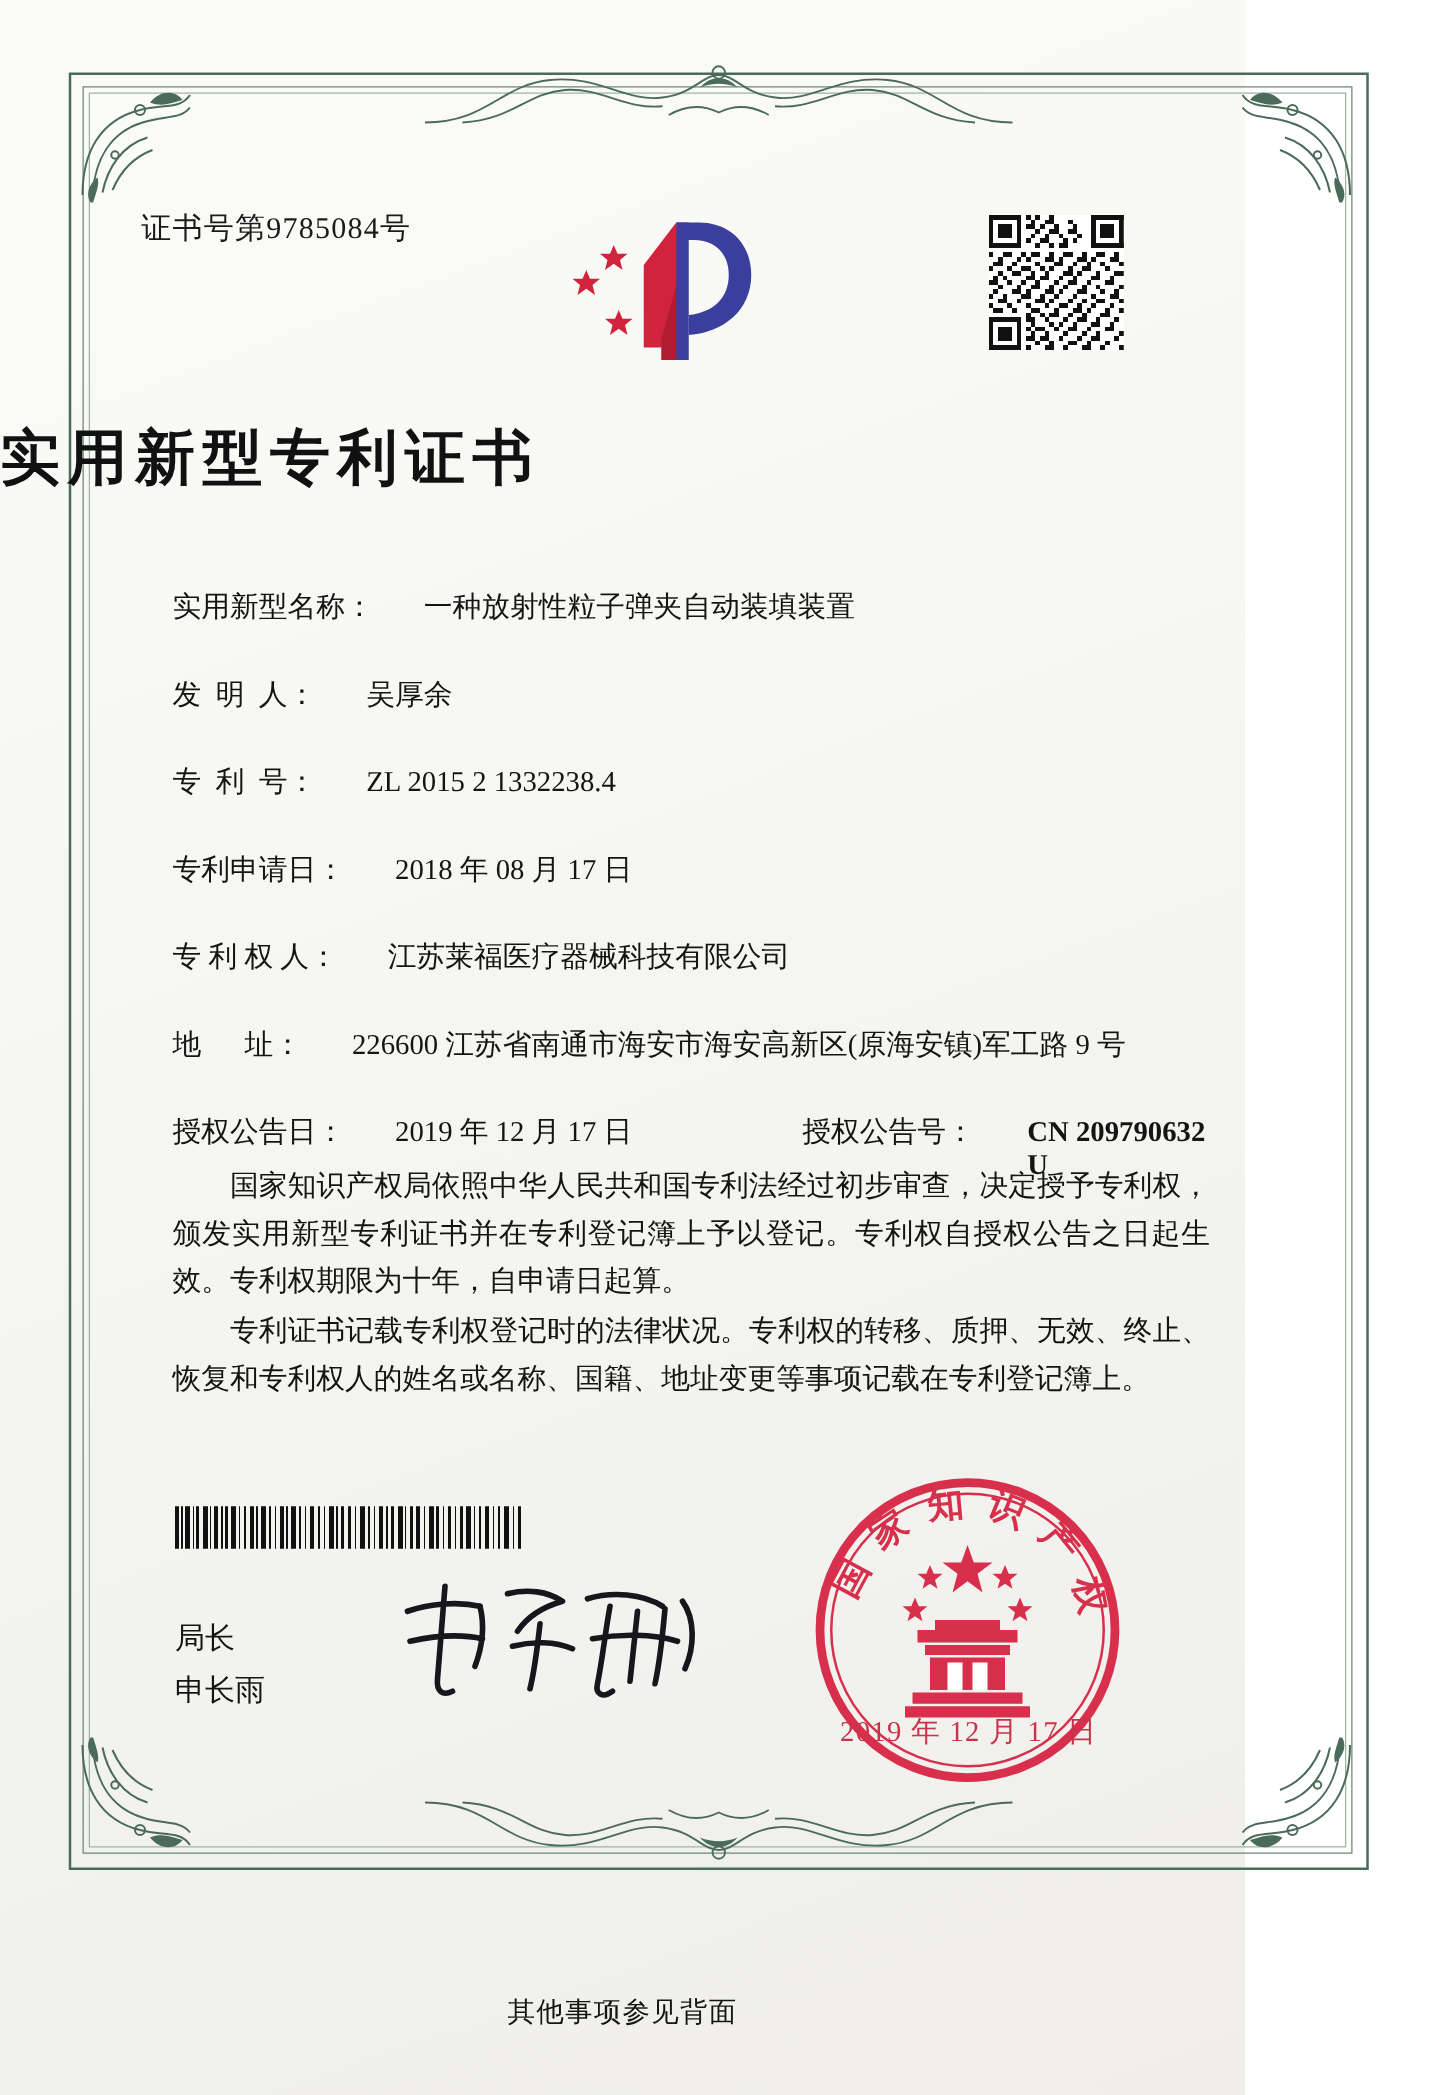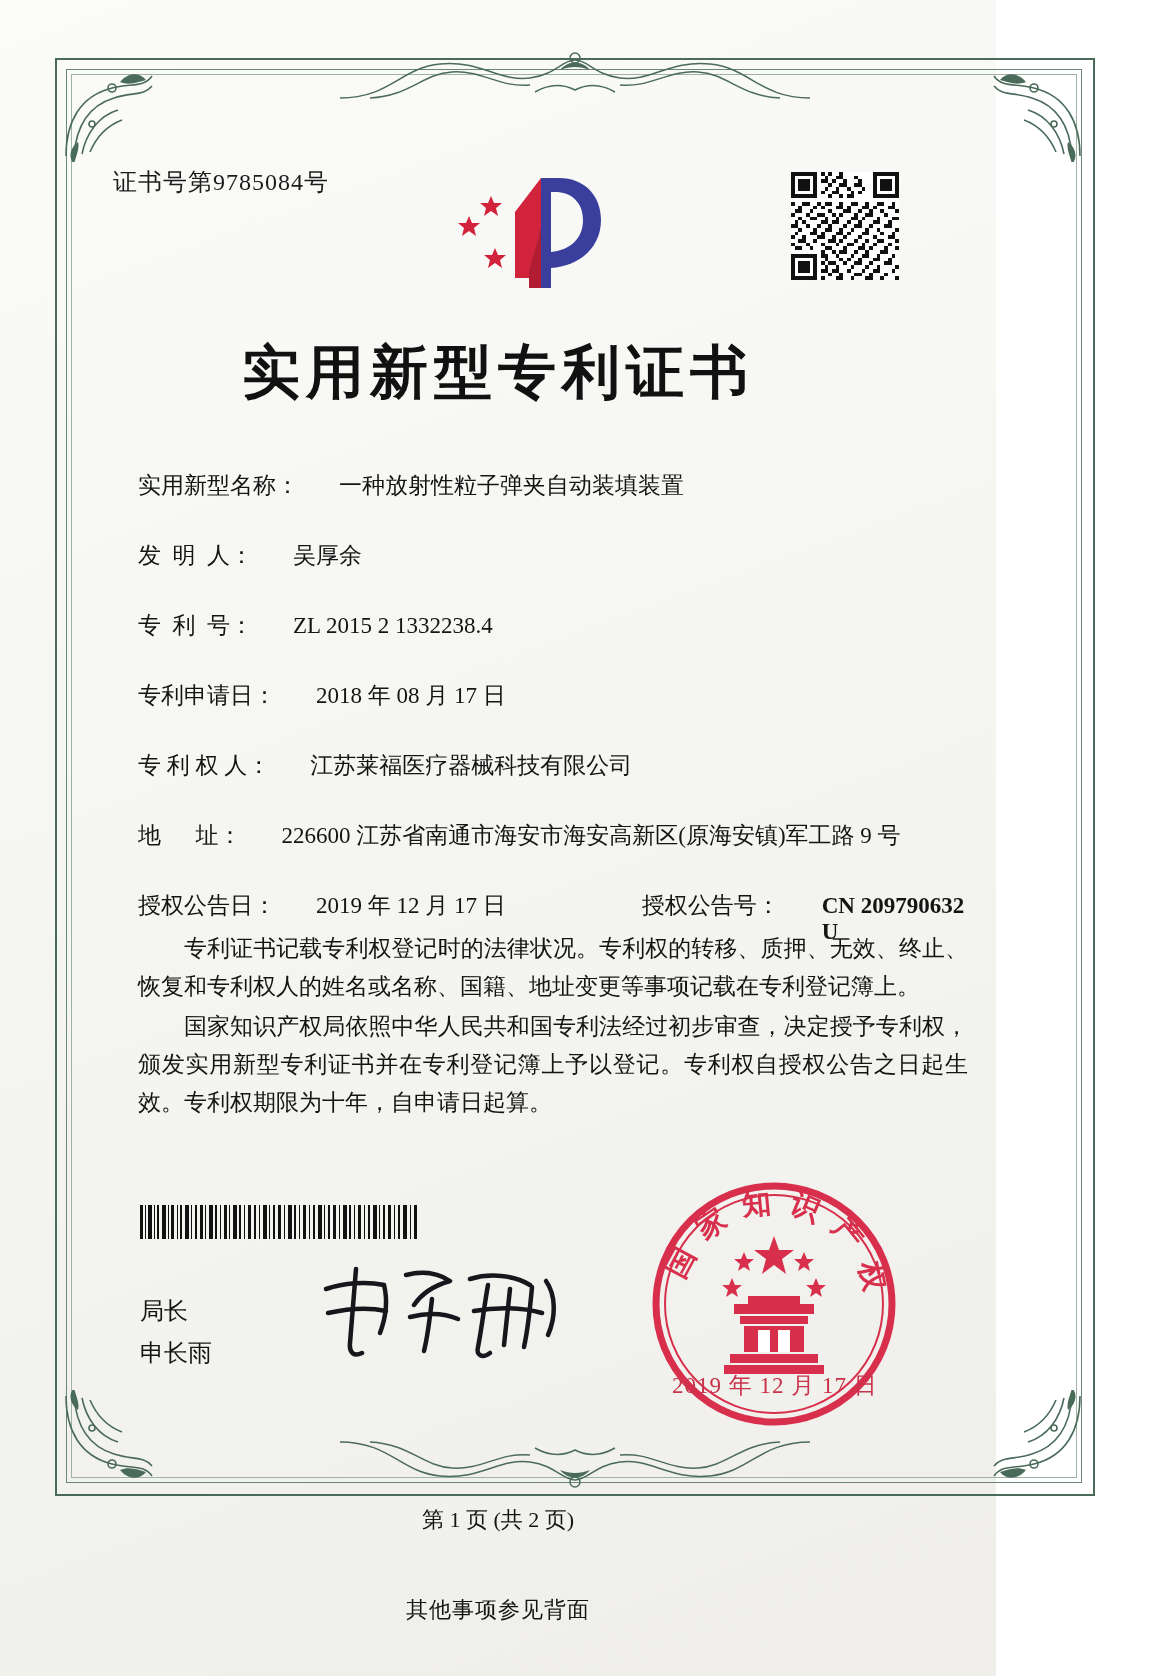--- a/index.html
+++ b/index.html
@@ -94,22 +94,22 @@
   .qr {
     position: absolute;
     right: 97px; top: 172px;
     width: 108px; height: 108px;
   }
   .qr svg { width: 100%; height: 100%; display: block; }
 
   .title {
     position: absolute;
     left: 0; right: 0; top: 334px;
-    text-align: center;
-    font-size: 58px;
+    text-align: left;
+    font-size: 48px;
     font-weight: bold;
     letter-spacing: 6px;
     color: #111;
     font-family: "DejaVu Sans", "Liberation Sans", sans-serif;
   }
 
   .fields {
     position: absolute;
     left: 138px; top: 470px;
     width: 830px;
@@ -550,22 +550,22 @@
     </div>
     <div class="field-row two">
       <span class="field-label">授权公告日：</span>
       <span class="field-value">2019 年 12 月 17 日</span>
       <span class="pub-second-label">授权公告号：</span>
       <span class="pub-second-value">CN 209790632 U</span>
     </div>
   </div>
 
   <div class="paragraphs">
+    <p>国家知识产权局依照中华人民共和国专利法经过初步审查，决定授予专利权，颁发实用新型专利证书并在专利登记簿上予以登记。专利权自授权公告之日起生效。专利权期限为十年，自申请日起算。</p>
     <p>专利证书记载专利权登记时的法律状况。专利权的转移、质押、无效、终止、恢复和专利权人的姓名或名称、国籍、地址变更等事项记载在专利登记簿上。</p>
-    <p>国家知识产权局依照中华人民共和国专利法经过初步审查，决定授予专利权，颁发实用新型专利证书并在专利登记簿上予以登记。专利权自授权公告之日起生效。专利权期限为十年，自申请日起算。</p>
   </div>
 
   <div class="barcode">
     <svg viewBox="0 0 280 34" shape-rendering="crispEdges">
       <g fill="#111">
         <rect x="0" y="0" width="3" height="34"></rect>
           <rect x="5" y="0" width="1" height="34"></rect>
         <rect x="8" y="0" width="4" height="34"></rect>
           <rect x="14" y="0" width="1" height="34"></rect>
         <rect x="17" y="0" width="2" height="34"></rect>
@@ -675,16 +675,15 @@
         <path id="sealArc" d="M 126,126 m -92,0 a 92,92 0 1,1 184,0" transform="rotate(0 126 126)"></path>
       </defs>
       <text font-family="'DejaVu Sans','Liberation Sans',sans-serif" font-size="29" font-weight="bold" fill="#d8304c" letter-spacing="16">
         <textPath href="#sealArc" startOffset="8%">国家知识产权局</textPath>
       </text>
     </svg>
   </div>
 
   <div class="seal-date">2019 年 12 月 17 日</div>
 
-  <div class="page-num">第 1 页 (共 2 页)</div>
   <div class="footer-note">其他事项参见背面</div>
 
 </div>
 
 </body></html>

